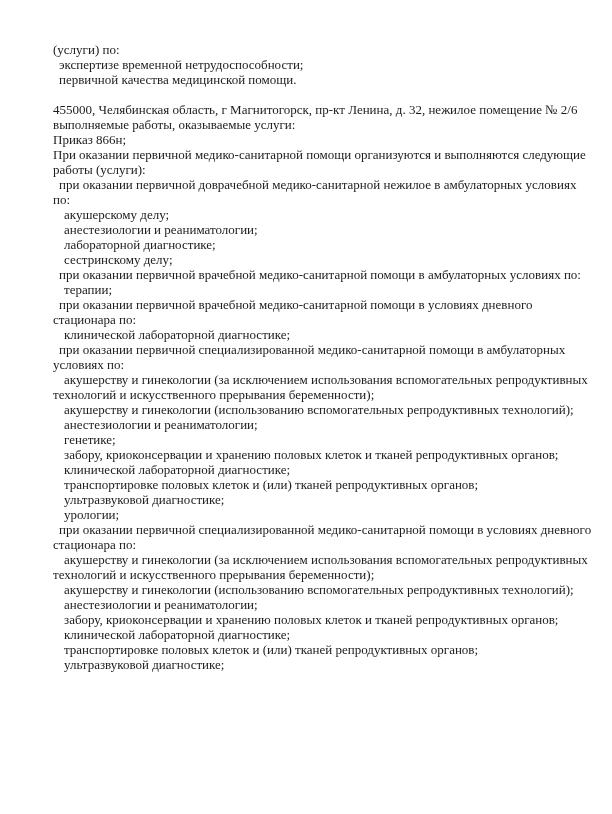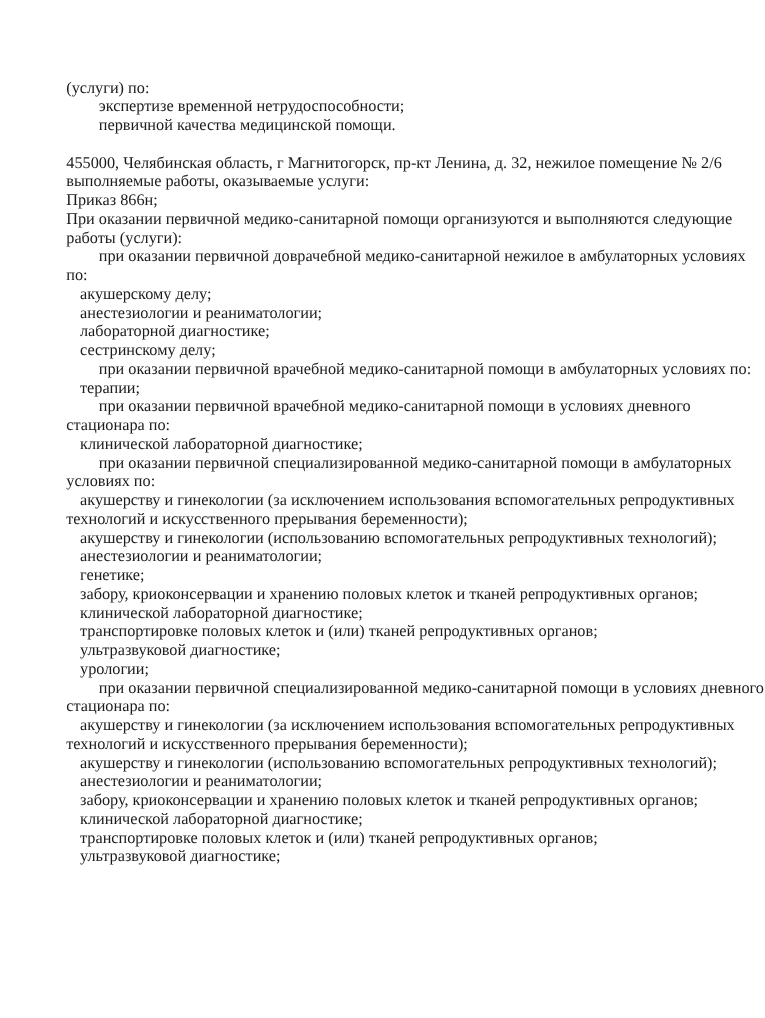--- a/index.html
+++ b/index.html
@@ -7,32 +7,32 @@
     padding: 0;
     background: #ffffff;
   }
   .page {
     position: relative;
     box-sizing: border-box;
     width: 612px;
     height: 770px;
     background: #ffffff;
     overflow: hidden;
-    padding: 62px 20px 0 53px;
+    padding: 42px 20px 0 53px;
     font-family: "Liberation Serif", "DejaVu Serif", serif;
     font-size: 13px;
     line-height: 15px;
     color: #1b1b1d;
   }
   .doc-line {
     white-space: pre;
     min-height: 15px;
   }
   .ind0 { padding-left: 0; }
-  .ind1 { padding-left: 6px; margin-left: 20px; }
+  .ind1 { padding-left: 6px; }
   .ind2 { padding-left: 11px; }
 </style>
 </head>
 <body>
 
 <div class="page" style="background: rgb(255, 255, 255); color: rgb(27, 27, 29);">
     <div class="doc-line ind0">(услуги) по:</div>
     <div class="doc-line ind1">экспертизе временной нетрудоспособности;</div>
     <div class="doc-line ind1">первичной качества медицинской помощи.</div>
     <div class="doc-line ind0">&nbsp;</div>

